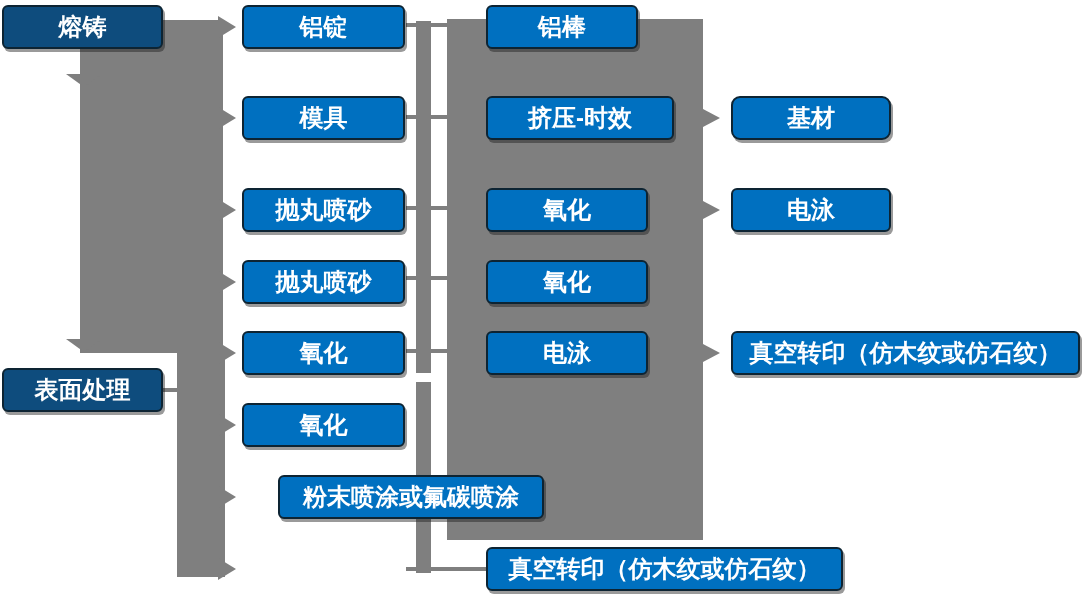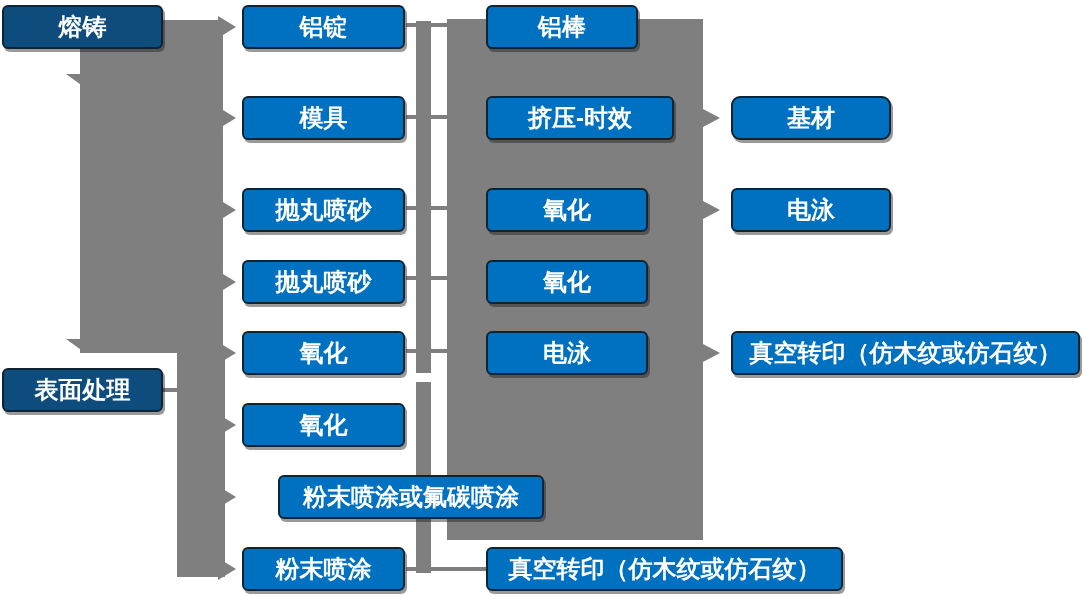--- a/index.html
+++ b/index.html
@@ -71,21 +71,20 @@
   <div class="node dark" style="left:2px;top:5px;width:161px;">熔铸</div>
   <div class="node dark" style="left:2px;top:368px;width:161px;">表面处理</div>
 
   <div class="node" style="left:242px;top:5px;width:163px;border-radius:6px;">铝锭</div>
   <div class="node" style="left:242px;top:96px;width:163px;">模具</div>
   <div class="node" style="left:242px;top:188px;width:163px;">抛丸喷砂</div>
   <div class="node" style="left:242px;top:260px;width:163px;">抛丸喷砂</div>
   <div class="node" style="left:242px;top:331px;width:163px;">氧化</div>
   <div class="node" style="left:242px;top:403px;width:163px;">氧化</div>
   <div class="node" style="left:242px;top:475px;width:266px;margin-left:36px;">粉末喷涂或氟碳喷涂</div>
-  <div class="node" style="left:242px;top:547px;width:163px;">粉末喷涂</div>
 
   <div class="node" style="left:486px;top:5px;width:152px;">铝棒</div>
   <div class="node" style="left:486px;top:96px;width:188px;">挤压-时效</div>
   <div class="node" style="left:486px;top:188px;width:162px;">氧化</div>
   <div class="node" style="left:486px;top:260px;width:162px;">氧化</div>
   <div class="node" style="left:486px;top:331px;width:162px;">电泳</div>
   <div class="node" style="left:486px;top:547px;width:357px;">真空转印（仿木纹或仿石纹）</div>
 
   <div class="node" style="left:731px;top:96px;width:160px;border-radius:9px;">基材</div>
   <div class="node" style="left:731px;top:188px;width:160px;">电泳</div>

